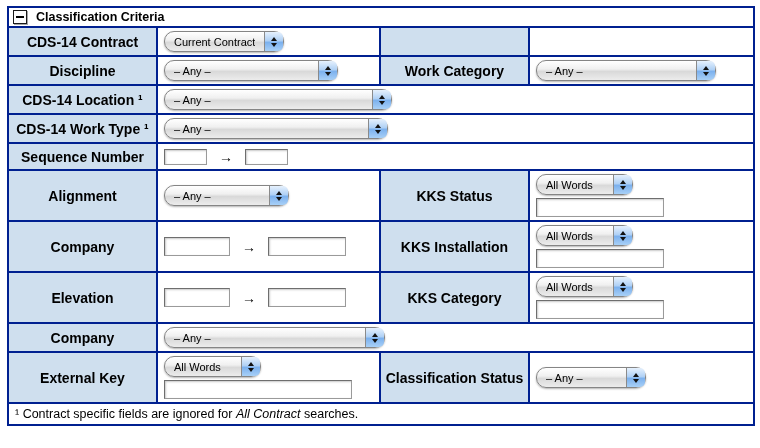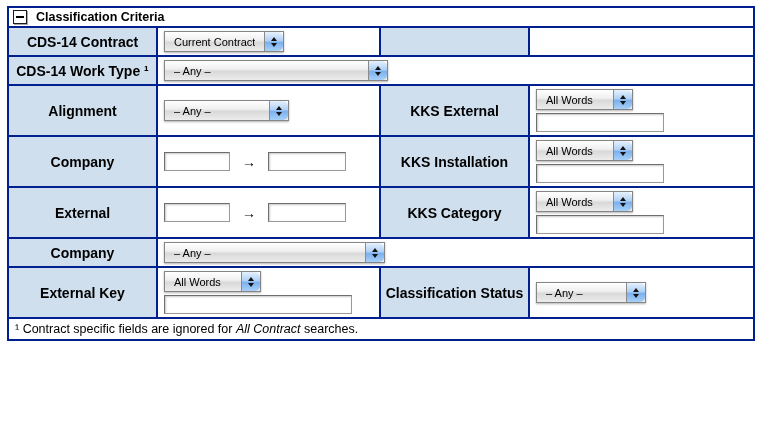--- a/index.html
+++ b/index.html
@@ -17,21 +17,21 @@
 
   .hdr-inner { display:flex; align-items:center; gap:9px; }
   .collapse { width:14px; height:14px; border:1px solid #1a1a1a; background:#fdfdfd;
               display:inline-flex; align-items:center; justify-content:center;
               box-shadow:1px 1px 0 rgba(0,0,0,.35); cursor:pointer; }
   .minus { width:8px; height:2px; background:#000; }
   .title { font-weight:bold; font-size:12.5px; color:#000; }
 
   
   .popup { position:relative; display:inline-flex; align-items:center; height:21px;
-           border:1px solid #858585; border-radius:0;
+           border:1px solid #858585; border-radius:10px;
            background:linear-gradient(#ffffff,#f0f0f0 42%,#d9d9d9 55%,#ececec);
            box-shadow:0 1px 2px rgba(0,0,0,.3);
            font-size:11px; color:#000; padding:0 24px 0 9px; cursor:pointer; }
   .popup .ptext { white-space:nowrap; overflow:hidden; }
   .stepper { position:absolute; top:0; right:0; bottom:0; width:19px;
              border-left:1px solid #8a8a8a; border-radius:0 5px 5px 0;
              background:linear-gradient(#e6f1fd,#b0d1f5 45%,#7cb1ee 55%,#a8d0f7);
              display:flex; flex-direction:column; align-items:center; justify-content:center; gap:2px; }
   .tri { width:0; height:0; border-left:3px solid transparent; border-right:3px solid transparent; }
   .tri.up   { border-bottom:4px solid #111; }
@@ -91,48 +91,92 @@
                 <span class="tri up"></span>
                 <span class="tri down"></span>
               </span>
     </div>
   </td>
   <td class="lbl"></td>
   <td class="ctl"></td>
 </tr>
 
 
-
+<tr class="h27">
+  <td class="lbl">Discipline</td>
+  <td class="ctl">
+    <div class="popup w174">
+      <span class="ptext">– Any –</span>
+      <span class="stepper">
+                <span class="tri up"></span>
+                <span class="tri down"></span>
+              </span>
+    </div>
+  </td>
+  <td class="lbl">Work Category</td>
+  <td class="ctl">
+    <div class="popup w180">
+      <span class="ptext">– Any –</span>
+      <span class="stepper">
+                <span class="tri up"></span>
+                <span class="tri down"></span>
+              </span>
+    </div>
+  </td>
+</tr>
+
+<tr class="h26">
+  <td class="lbl">CDS-14 Location ¹</td>
+  <td class="ctl" colspan="3">
+    <div class="popup w228">
+      <span class="ptext">– Any –</span>
+      <span class="stepper">
+                <span class="tri up"></span>
+                <span class="tri down"></span>
+              </span>
+    </div>
+  </td>
+</tr>
 
 <tr class="h26">
   <td class="lbl">CDS-14 Work Type ¹</td>
   <td class="ctl" colspan="3">
     <div class="popup w224">
       <span class="ptext">– Any –</span>
       <span class="stepper">
                 <span class="tri up"></span>
                 <span class="tri down"></span>
               </span>
     </div>
   </td>
 </tr>
 
+<tr class="h29">
+  <td class="lbl">Sequence Number</td>
+  <td class="ctl" colspan="3">
+    <div class="rangebox">
+      <input class="tbox small iw43" value="" style="">
+      <span class="arrow">→</span>
+      <input class="tbox small iw43" value="" style="">
+    </div>
+  </td>
+</tr>
 
 <tr class="h51">
   <td class="lbl">Alignment</td>
   <td class="ctl">
     <div class="popup w125">
       <span class="ptext">– Any –</span>
       <span class="stepper">
                 <span class="tri up"></span>
                 <span class="tri down"></span>
               </span>
     </div>
   </td>
-  <td class="lbl">KKS External</td>
+  <td class="lbl">KKS Status</td>
   <td class="ctl">
     <div class="stack">
       <div class="popup w97">
         <span class="ptext">All Words</span>
         <span class="stepper">
                   <span class="tri up"></span>
                   <span class="tri down"></span>
                 </span>
       </div>
       <input class="tbox iw128" value="" style="">
@@ -158,21 +202,21 @@
                   <span class="tri up"></span>
                   <span class="tri down"></span>
                 </span>
       </div>
       <input class="tbox iw128" value="" style="">
     </div>
   </td>
 </tr>
 
 <tr class="h45">
-  <td class="lbl">External</td>
+  <td class="lbl">Elevation</td>
   <td class="ctl">
     <div class="rangebox">
       <input class="tbox iw66" value="" style="">
       <span class="arrow">→</span>
       <input class="tbox iw78" value="" style="">
     </div>
   </td>
   <td class="lbl">KKS Category</td>
   <td class="ctl">
     <div class="stack">

